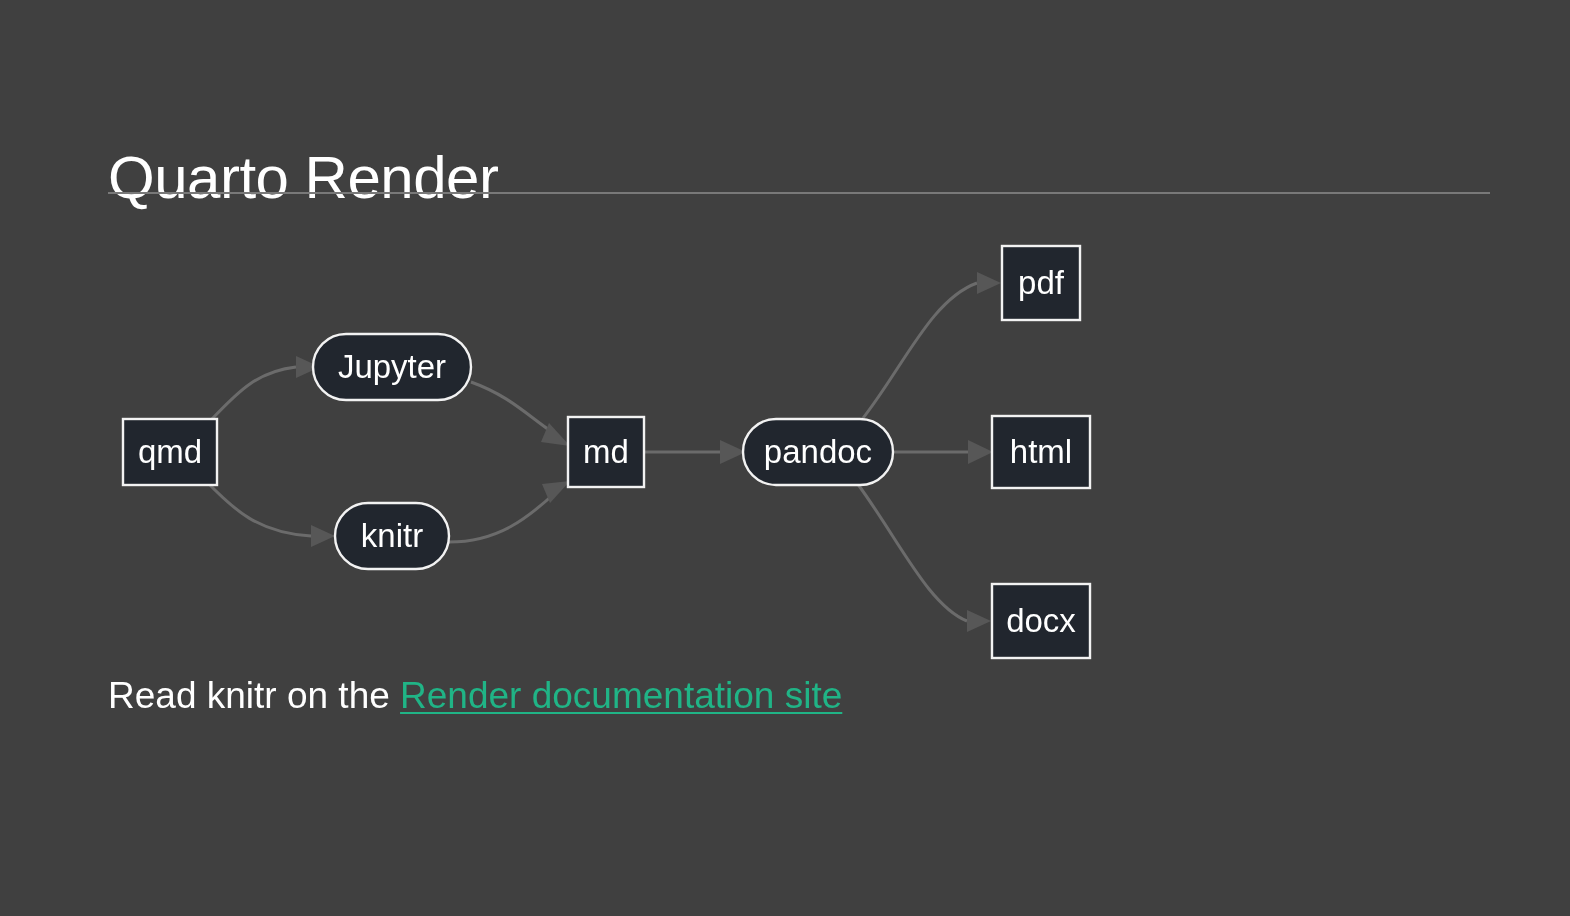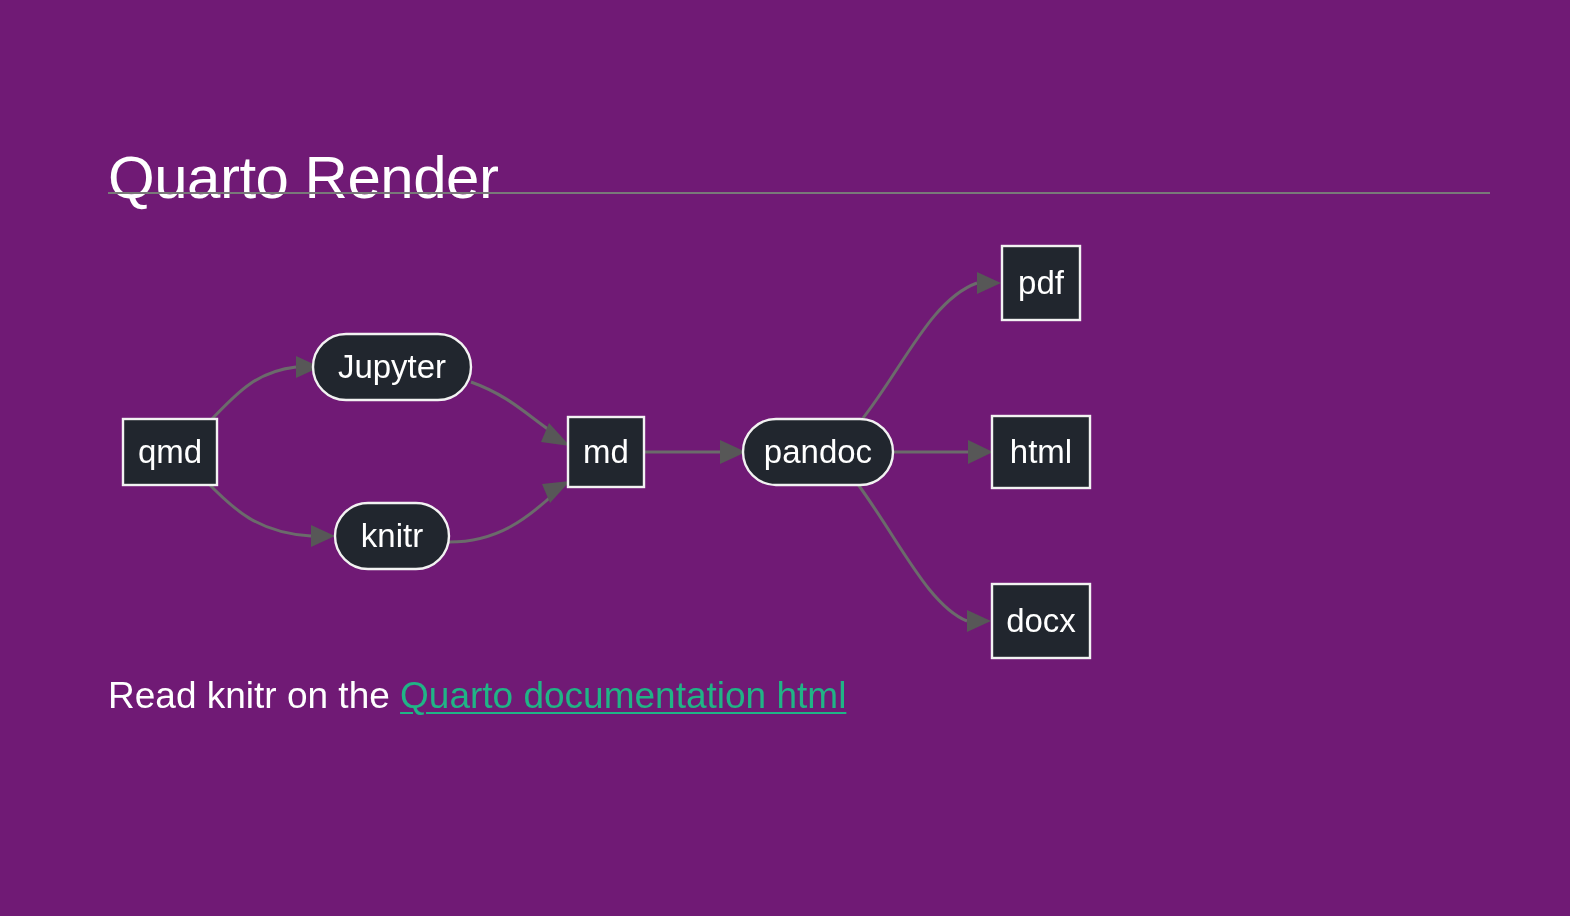--- a/index.html
+++ b/index.html
@@ -12,21 +12,21 @@
     width: 1570px;
     height: 916px;
     overflow: hidden;
     font-family: "Liberation Sans", sans-serif;
     color: #ffffff;
     position: relative;
   }
   .slide {
     position: absolute;
     inset: 0;
-    background: #701a75;
+    background: #404040;
   }
   .slide-title {
     position: absolute;
     left: 108px;
     top: 104px;
     font-size: 60px;
     font-weight: 400;
     letter-spacing: -0.5px;
     line-height: 1.12;
     color: #ffffff;
@@ -176,15 +176,15 @@
       </g>
 
       <g>
         <rect class="node-shape" x="992" y="364" width="98" height="74" rx="0"></rect>
         <text class="node-label" x="1041" y="403">docx</text>
       </g>
 
     </svg>
   </div>
 
-  <div class="footer-text"><span>Read knitr on the </span><a class="footer-link">Quarto documentation html</a></div>
+  <div class="footer-text"><span>Read knitr on the </span><a class="footer-link">Render documentation site</a></div>
 
 </div>
 
 </body></html>

